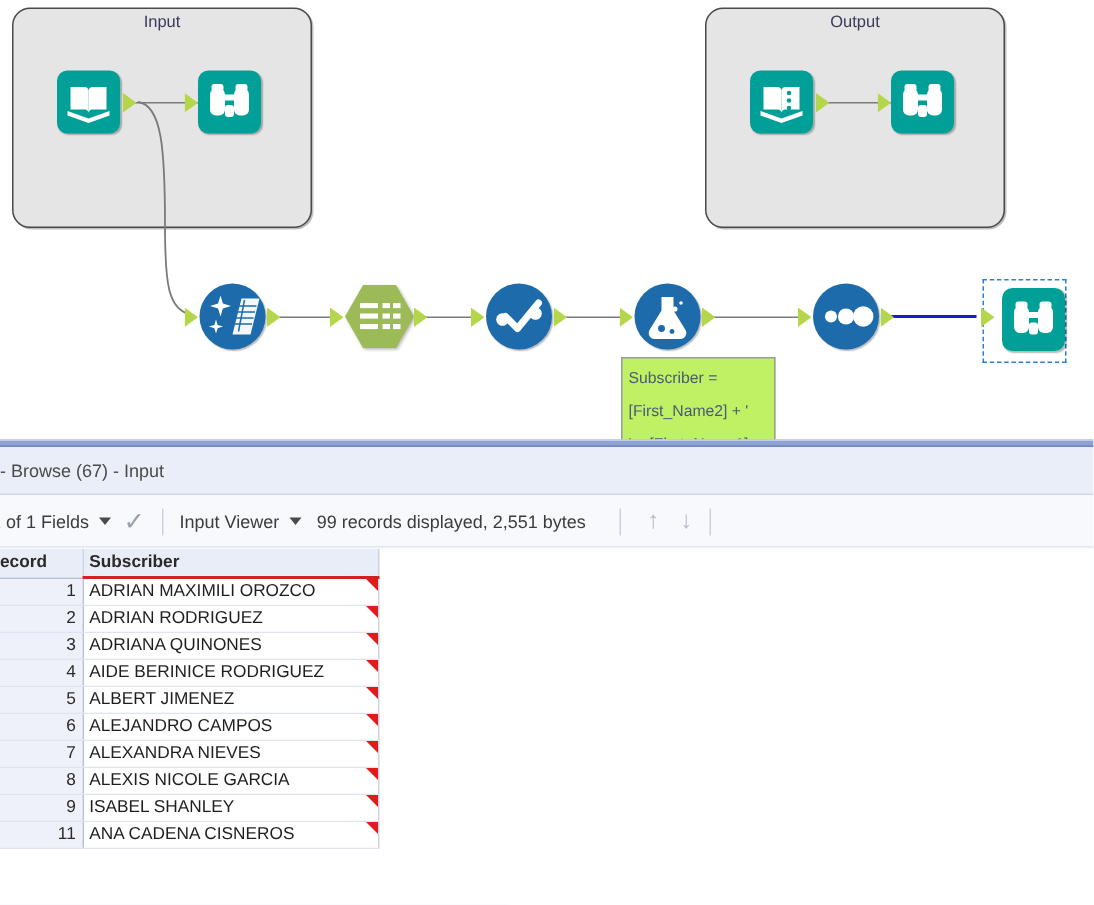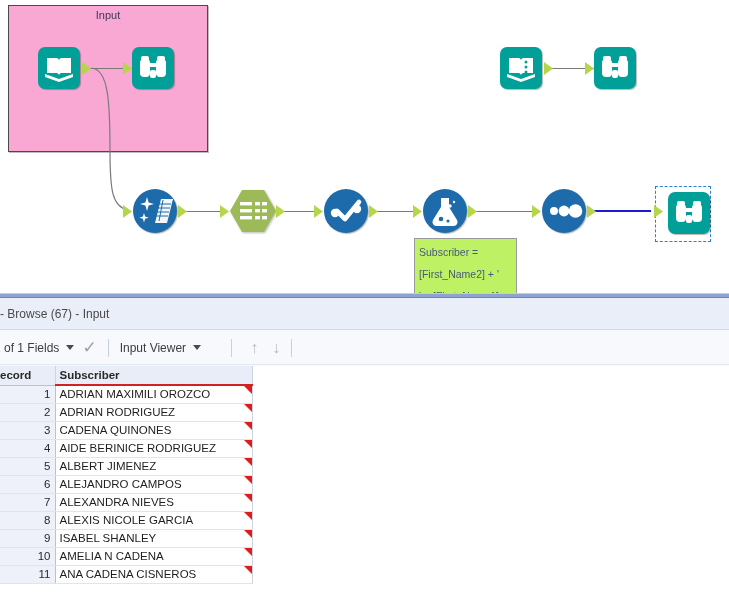--- a/index.html
+++ b/index.html
@@ -16,22 +16,22 @@
   #canvas {
     position: absolute; left: 0; top: 0;
     width: 729px; height: 293px;
     background: #ffffff;
     overflow: hidden;
   }
 
   .container-box {
     position: absolute;
     border: 1px solid #4a4a4a;
-    border-radius: 0;
-    background: #f9a8d4;
+    border-radius: 12px;
+    background: #e5e5e5;
     box-shadow: 1px 1px 0 rgba(0,0,0,0.25);
   }
   .container-title {
     position: absolute;
     top: 3px; left: 0; right: 0;
     text-align: center;
     font-size: 11px;
     color: #3a3a5a;
     font-family: "Liberation Sans", sans-serif;
   }
@@ -203,20 +203,23 @@
 <body>
 
 <div id="app">
 
   <div id="canvas">
 
     <div class="container-box" style="left:8px; top:5px; width:200px; height:147px;">
       <div class="container-title">Input</div>
     </div>
 
+    <div class="container-box" style="left:470px; top:5px; width:200px; height:147px;">
+      <div class="container-title">Output</div>
+    </div>
 
     <div class="wire" style="left:90px; top:68px; width:48px;"></div>
 
     <div class="node" style="left:38px; top:47px;">
       <div class="tool-square">
         <svg width="42" height="42" viewBox="0 0 42 42">
           <path d="M9 11 h10 a3 3 0 0 1 2 2 v15 a3 3 0 0 0 -2 -2 h-10 z" fill="#ffffff"></path>
           <path d="M33 11 h-10 a3 3 0 0 0 -2 2 v15 a3 3 0 0 1 2 -2 h10 z" fill="#ffffff"></path>
           <path d="M7 27 l14 5 l14 -5 l0 3 l-14 5 l-14 -5 z" fill="#ffffff"></path>
         </svg>
@@ -392,20 +395,21 @@
       <span class="tb-item" style="margin-left:-6px;">
         <span>1 of 1 Fields</span>
         <span class="tb-caret"></span>
       </span>
       <span class="tb-check">✓</span>
       <span class="tb-sep"></span>
       <span class="tb-item">
         <span>Input Viewer</span>
         <span class="tb-caret"></span>
       </span>
+      <span style="margin-left:2px;">99 records displayed, 2,551 bytes</span>
       <span class="tb-sep" style="margin-left:22px;"></span>
       <span class="tb-arrow">↑</span>
       <span class="tb-arrow">↓</span>
       <span class="tb-sep" style="margin-left:4px;"></span>
     </div>
 
     <div id="grid">
       <table class="rgrid">
         <colgroup>
           <col class="col-record">
@@ -421,21 +425,21 @@
             <tr>
               <td class="recnum">1</td>
               <td class="subcell"><span>ADRIAN MAXIMILI OROZCO</span><span class="redflag"></span></td>
             </tr>
             <tr>
               <td class="recnum">2</td>
               <td class="subcell"><span>ADRIAN RODRIGUEZ</span><span class="redflag"></span></td>
             </tr>
             <tr>
               <td class="recnum">3</td>
-              <td class="subcell"><span>CADENA QUINONES</span><span class="redflag"></span></td>
+              <td class="subcell"><span>ADRIANA QUINONES</span><span class="redflag"></span></td>
             </tr>
             <tr>
               <td class="recnum">4</td>
               <td class="subcell"><span>AIDE BERINICE RODRIGUEZ</span><span class="redflag"></span></td>
             </tr>
             <tr>
               <td class="recnum">5</td>
               <td class="subcell"><span>ALBERT JIMENEZ</span><span class="redflag"></span></td>
             </tr>
             <tr>
@@ -448,24 +452,20 @@
             </tr>
             <tr>
               <td class="recnum">8</td>
               <td class="subcell"><span>ALEXIS NICOLE GARCIA</span><span class="redflag"></span></td>
             </tr>
             <tr>
               <td class="recnum">9</td>
               <td class="subcell"><span>ISABEL SHANLEY</span><span class="redflag"></span></td>
             </tr>
             <tr>
-              <td class="recnum">10</td>
-              <td class="subcell"><span>AMELIA N CADENA</span><span class="redflag"></span></td>
-            </tr>
-            <tr>
               <td class="recnum">11</td>
               <td class="subcell"><span>ANA CADENA CISNEROS</span><span class="redflag"></span></td>
             </tr>
           </tbody>
       </table>
     </div>
 
   </div>
 
 </div>

